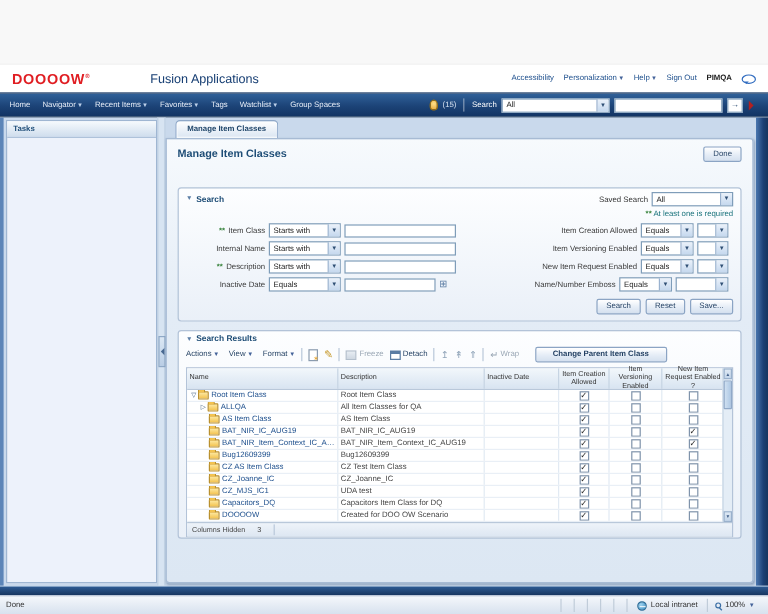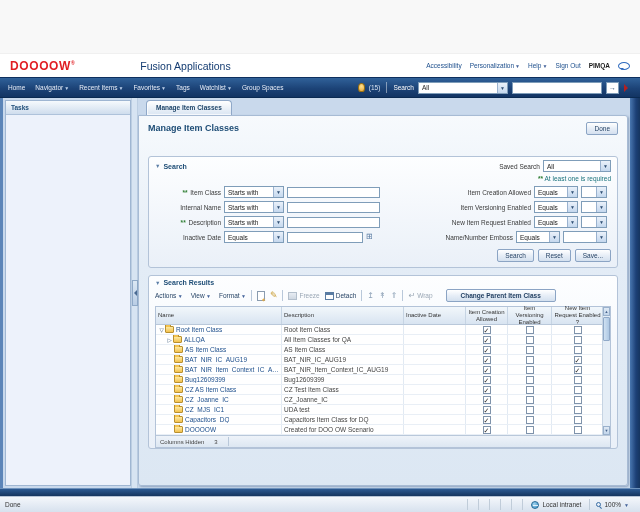--- a/index.html
+++ b/index.html
@@ -7,21 +7,21 @@
   body{font-family:"Liberation Sans",sans-serif;background:#fff;}
   .screen{position:relative;width:640px;height:512px;background:#fff;}
 
   
   .top-white{height:54px;background:#f8f8f8;border-bottom:1px solid #f0f0f0;}
 
   
   .brandbar{height:23px;display:flex;align-items:center;padding:0 10px;background:#fff;}
   .oracle-logo{color:#e01e23;font-weight:bold;font-size:12px;letter-spacing:.6px;}
   .oracle-logo sup{font-size:5px;}
-  .app-name{color:#153d72;font-size:10.5px;margin-left:17px;padding-left:48px;}
+  .app-name{color:#153d72;font-size:10.5px;margin-left:2px;padding-left:48px;}
   .brand-links{margin-left:auto;display:flex;gap:8px;align-items:center;font-size:6.5px;color:#1c4e8c;}
   .brand-link{white-space:nowrap;cursor:pointer;}
   .brand-link .crt{font-size:5px;color:#44639a;margin-left:1px;}
   .brand-user{font-weight:bold;color:#1a1a1a;font-size:6.5px;}
   .bubble{width:12px;height:8px;border:1.5px solid #2f6bbf;border-radius:50%;position:relative;}
   .bubble::after{content:'';position:absolute;left:1px;bottom:-3px;border:2px solid transparent;border-top-color:#2f6bbf;}
 
   
   .navbar{height:21px;background:linear-gradient(#306199,#1c4377 55%,#123463);display:flex;align-items:center;color:#fff;font-size:6.5px;padding:0 8px;border-top:1px solid #0d2f5e;border-bottom:1px solid #0a2a52;}
   .nav-item{margin-right:10px;white-space:nowrap;cursor:pointer;color:#e8eef8;}

